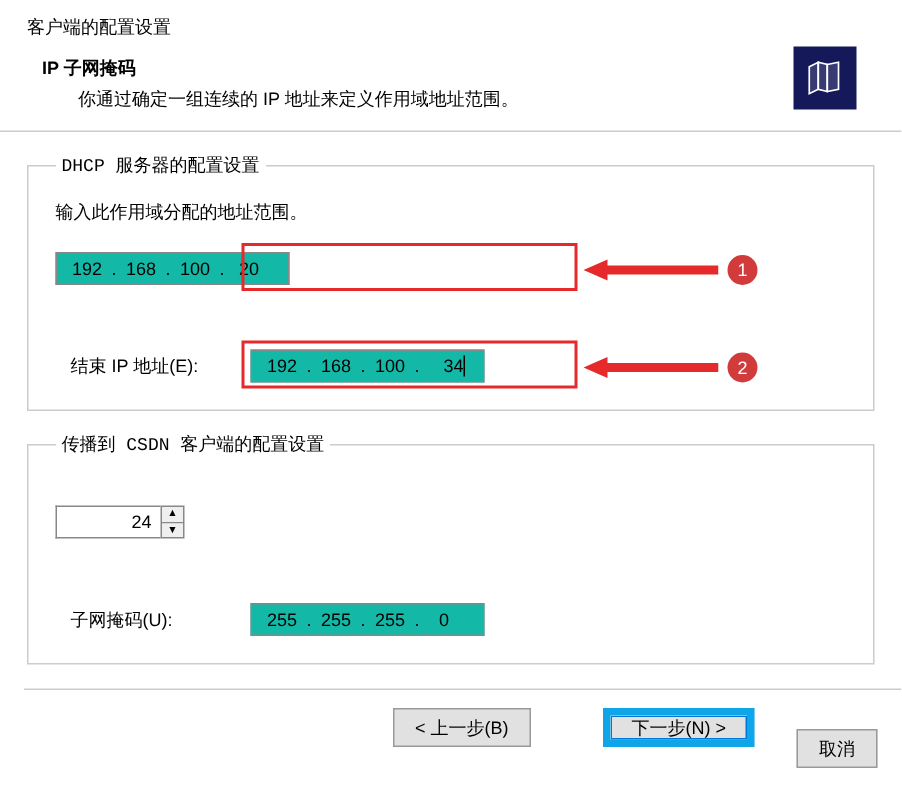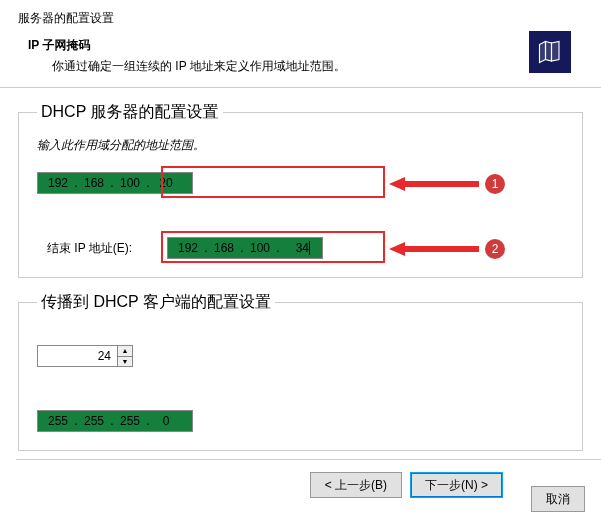--- a/index.html
+++ b/index.html
@@ -44,37 +44,38 @@
   .content {
     padding: 14px 18px 0 18px;
   }
   fieldset {
     border: 1px solid #ccc;
     margin: 0 0 14px 0;
     padding: 14px 18px 18px 18px;
   }
   legend {
     padding: 0 4px;
-    font-size: 16px;
-  }
-  .instr { margin-bottom: 18px; font-style: italic; }
+    font-size: 12px;
+    font-family: Liberation Mono, monospace;
+  }
+  .instr { margin-bottom: 18px; }
   .row {
     display: flex;
     align-items: center;
     margin-bottom: 14px;
     position: relative;
   }
   .row:last-child { margin-bottom: 0; margin-top: 43px; }
   .lbl {
     width: 130px;
     padding-left: 10px;
   }
   .ip-input {
     border: 1px solid #888;
-    background: #15803d;
+    background: #14b8a6;
     height: 22px;
     width: 156px;
     display: flex;
     align-items: center;
     font-family: "Segoe UI", Arial, sans-serif;
     font-size: 12px;
     padding: 0 6px;
   }
   .ip-input .oct { width: 28px; text-align: center; }
   .ip-input .dot { width: 8px; text-align: center; }
@@ -100,21 +101,21 @@
     margin-left: 6px;
   }
   .num-input {
     display: flex;
     align-items: stretch;
     height: 22px;
   }
   .num-input .val {
     border: 1px solid #888;
     border-right: none;
-    width: 80px;
+    width: 70px;
     text-align: right;
     padding: 0 6px;
     line-height: 20px;
     font-family: Arial, sans-serif;
   }
   .num-input .spin {
     display: flex; flex-direction: column;
     border: 1px solid #888;
     width: 16px;
   }
@@ -139,22 +140,23 @@
   button.win {
     font-family: inherit;
     font-size: 12px;
     height: 26px;
     padding: 0 14px;
     background: #e1e1e1;
     border: 1px solid #999;
     cursor: pointer;
   }
   button.win.default {
-    border: 1px solid #0ea5e9;
+    border: 5px solid #0ea5e9;
     box-shadow: 0 0 0 1px #0078d7 inset;
+    margin-left: 40px;
   }
   .cancel-gap { margin-left: 20px; margin-top: 14px; }
   .watermark {
     position: absolute;
     bottom: 6px;
     right: 130px;
     color: rgba(120,120,120,0.55);
     font-size: 13px;
     pointer-events: none;
   }
@@ -162,21 +164,21 @@
     border-right: 1px solid #000;
     height: 14px;
     display: inline-block;
     vertical-align: middle;
   }
 </style>
 </head>
 <body>
 
 <div class="header">
-  <div class="title">服务器的配置设置</div>
+  <div class="title">客户端的配置设置</div>
   <div class="subtitle-row">
     <div class="subtitle-block">
       <div class="bold">IP 子网掩码</div>
       <div class="subtext">你通过确定一组连续的 IP 地址来定义作用域地址范围。</div>
     </div>
     <div class="icon-box">
       <svg viewBox="0 0 40 40">
         <g fill="none" stroke="#fff" stroke-width="1.5">
           <path d="M6 10 L14 6 L14 30 L6 34 Z" fill="#fff" fill-opacity="0.15"></path>
           <path d="M14 6 L22 8 L22 32 L14 30 Z" fill="#fff" fill-opacity="0.15"></path>
@@ -228,32 +230,33 @@
       <div class="arrow" style="left:352px; top:2px;">
         <svg width="90" height="18">
             <polygon points="0,9 16,2 16,6 90,6 90,12 16,12 16,16" fill="#e6292b"></polygon>
           </svg>
         <div class="badge">2</div>
       </div>
     </div>
   </fieldset>
 
   <fieldset>
-    <legend>传播到 DHCP 客户端的配置设置</legend>
+    <legend>传播到 CSDN 客户端的配置设置</legend>
     <div style="height:18px;"></div>
     <div class="row">
       <div class="num-input">
         <div class="val">24</div>
         <div class="spin">
           <div>▲</div>
           <div>▼</div>
         </div>
       </div>
     </div>
     <div class="row">
+      <div class="lbl">子网掩码(U):</div>
       <div class="ip-input">
         <span class="oct">255</span>
           <span class="dot">.</span>
         <span class="oct">255</span>
           <span class="dot">.</span>
         <span class="oct">255</span>
           <span class="dot">.</span>
         <span class="oct">0</span>
       </div>
     </div>

